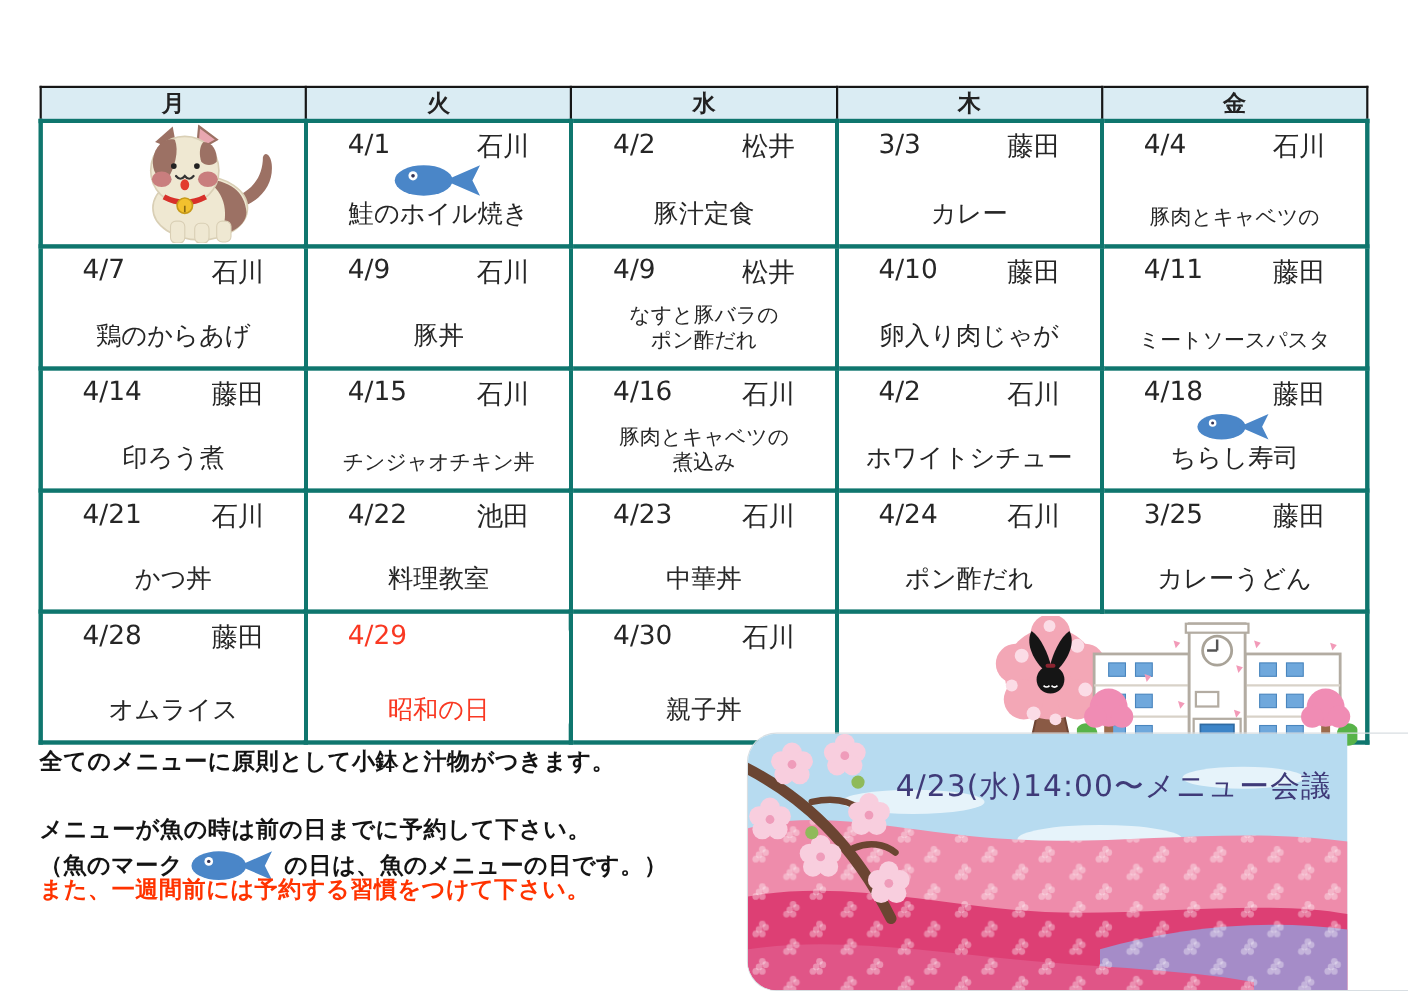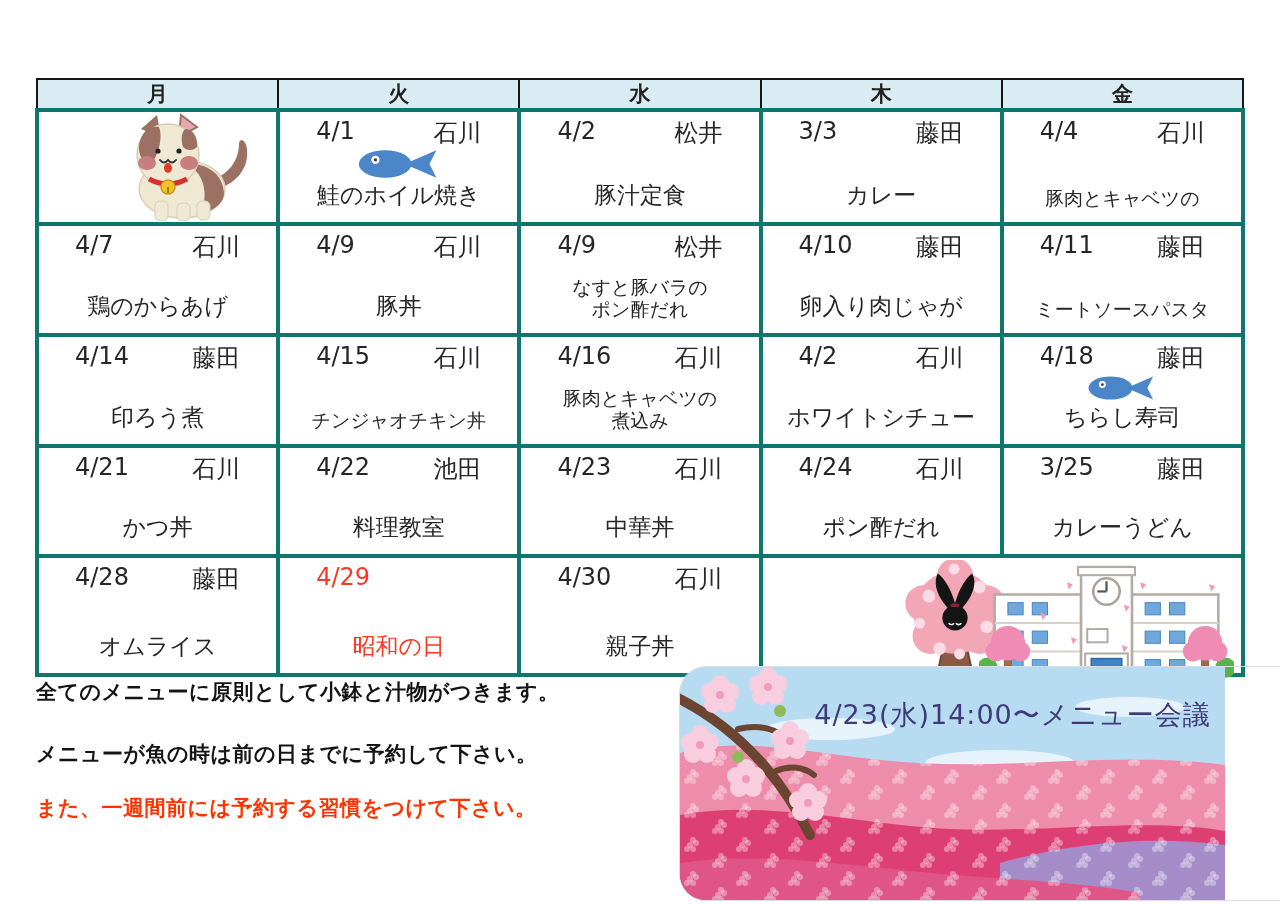--- a/index.html
+++ b/index.html
@@ -413,20 +413,30 @@
             </svg>
           </div>
         </td>
       </tr>
     </tbody>
   </table>
 
   <div class="notes">
     <p class="nline n1">全てのメニューに原則として小鉢と汁物がつきます。</p>
     <p class="nline n2">メニューが魚の時は前の日までに予約して下さい。</p>
+    <div class="nline n3">
+      <span>（魚のマーク</span>
+      <svg width="80" height="34" viewBox="0 0 60 26">
+          <ellipse cx="20" cy="13" rx="19" ry="10" fill="#4a86c8"></ellipse>
+          <polygon points="34,13 57,3 52,13 57,23" fill="#4a86c8"></polygon>
+          <circle cx="13" cy="10" r="3" fill="#fff"></circle>
+          <circle cx="13" cy="10" r="1.2" fill="#335"></circle>
+        </svg>
+      <span>の日は、魚のメニューの日です。）</span>
+    </div>
   </div>
 
   <div class="rednotes">
     <div>また、一週間前には予約する習慣をつけて下さい。</div>
   </div>
 
   <div class="card">
     <svg width="545" height="233" viewBox="0 0 545 233">
       <defs>
         <pattern id="flow" width="52" height="34" patternUnits="userSpaceOnUse">

